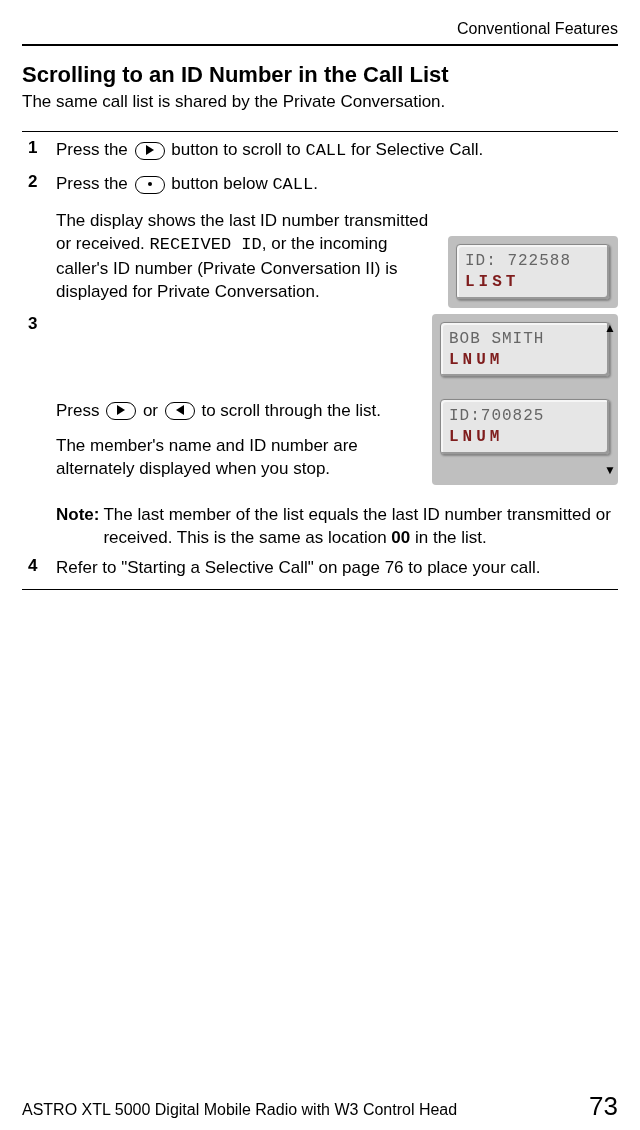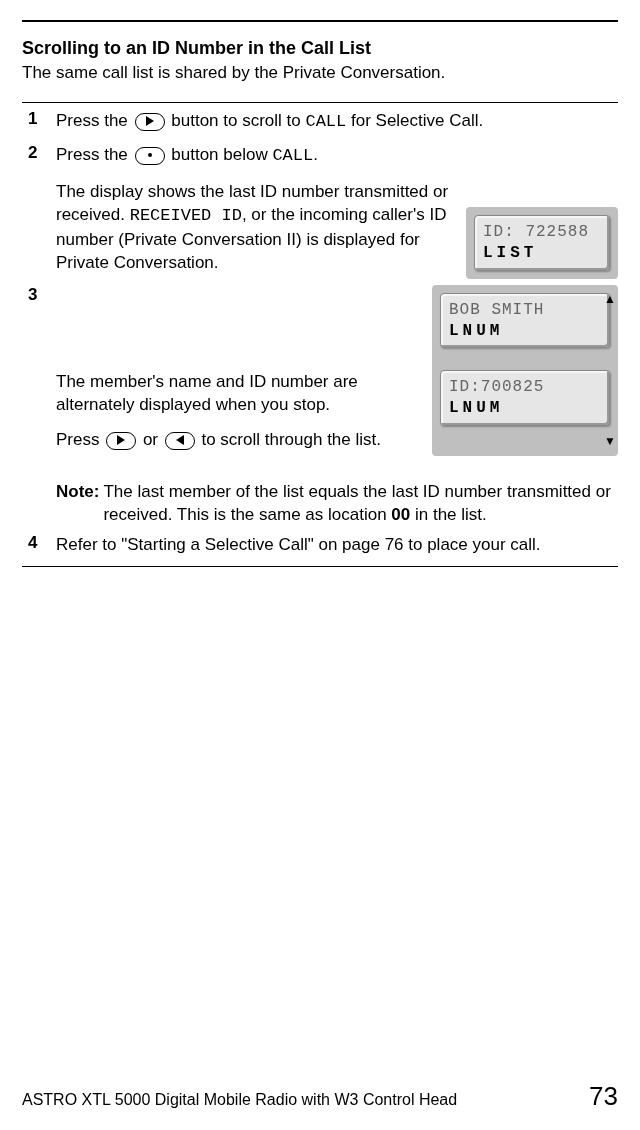--- a/index.html
+++ b/index.html
@@ -29,21 +29,21 @@
     border: none;
     border-top: 2px solid #000;
     margin: 0 0 16px 0;
   }
   .hr-thin {
     border: none;
     border-top: 1.5px solid #000;
     margin: 0;
   }
   h2.section-title {
-    font-size: 18px;
+    font-size: 22px;
     font-weight: bold;
     margin: 0 0 4px 0;
   }
   p.intro {
     font-size: 17px;
     margin: 0 0 19px 0;
   }
   .steps {
     font-size: 17px;
   }
@@ -97,35 +97,35 @@
     border: 1px solid #888;
     border-radius: 4px;
     padding: 6px 8px;
     box-shadow: inset -2px -2px 0 #999, inset 2px 2px 0 #f6f6f6, 1px 1px 2px rgba(0,0,0,.3);
     font-family: "Courier New", monospace;
     font-size: 16px;
     color: #666;
     letter-spacing: 1px;
     line-height: 1.3;
   }
-  .lcd-screen .l2 { color:#000000; letter-spacing:4px; font-weight:bold;}
+  .lcd-screen .l2 { color:#7f1d1d; letter-spacing:4px; font-weight:bold;}
   .step-flex {
     display: flex;
     gap: 14px;
     align-items: flex-end;
   }
   .step-text { flex: 1; }
   .note-row {
     display: flex;
-    margin-top: 24px;
+    margin-top: 18px;
   }
   .note-label { font-weight: bold; margin-right:4px; white-space: nowrap;}
   .footer {
     position: absolute;
-    bottom: 18px;
+    bottom: 8px;
     left: 22px;
     right: 22px;
     display: flex;
     justify-content: space-between;
     align-items: baseline;
     font-size: 16px;
   }
   .footer .pg {
     font-size: 26px;
   }
@@ -144,20 +144,21 @@
     color:#000;
   }
   .stack-lcd .arrow.up { top:6px; }
   .stack-lcd .arrow.dn { bottom:6px; }
 </style>
 </head>
 <body>
 
 <div class="page">
 
+  <div class="header-right">Conventional Features</div>
   <hr class="hr">
 
   <h2 class="section-title">Scrolling to an ID Number in the Call List</h2>
   <p class="intro">The same call list is shared by the Private Conversation.</p>
 
   <hr class="hr-thin">
 
   <div class="steps">
 
     <div class="step-row">
@@ -180,45 +181,45 @@
                 <circle cx="6" cy="7" r="2" fill="#000"></circle>
               </svg></span><span> button below </span><span class="mono">CALL</span><span>.</span>
         </p>
 
         <div class="step-flex">
           <div class="step-text">
             <p>
               <span>The display shows the last ID number transmitted or received. </span><span class="mono">RECEIVED ID</span><span>, or the incoming caller's ID number (Private Conversation II) is displayed for Private Conversation.</span>
             </p>
           </div>
-          <div class="lcd-panel" style="width:152px;">
+          <div class="lcd-panel" style="width:170px;">
             <div class="lcd-screen">
               <div>ID: 722588</div>
               <div class="l2">LIST</div>
             </div>
           </div>
         </div>
 
       </div>
     </div>
 
     <div class="step-row">
       <div class="step-num">3</div>
       <div class="step-body">
 
         <div class="step-flex">
           <div class="step-text">
-            <p>The member's name and ID number are alternately displayed when you stop.</p>
             <p>
               <span>Press </span><span class="btn"><svg width="12" height="14" viewBox="0 0 12 14">
                     <polygon points="2,2 10,7 2,12" fill="#000"></polygon>
                   </svg></span><span> or </span><span class="btn"><svg width="12" height="14" viewBox="0 0 12 14">
                     <polygon points="10,2 2,7 10,12" fill="#000"></polygon>
                   </svg></span><span> to scroll through the list.</span>
             </p>
+            <p>The member's name and ID number are alternately displayed when you stop.</p>
           </div>
           <div class="stack-lcd" style="width:170px;">
             <span class="arrow up">▲</span>
             <div class="lcd-screen">
               <div>BOB SMITH</div>
               <div class="l2">LNUM</div>
             </div>
             <div class="lcd-screen">
               <div>ID:700825</div>
               <div class="l2">LNUM</div>

